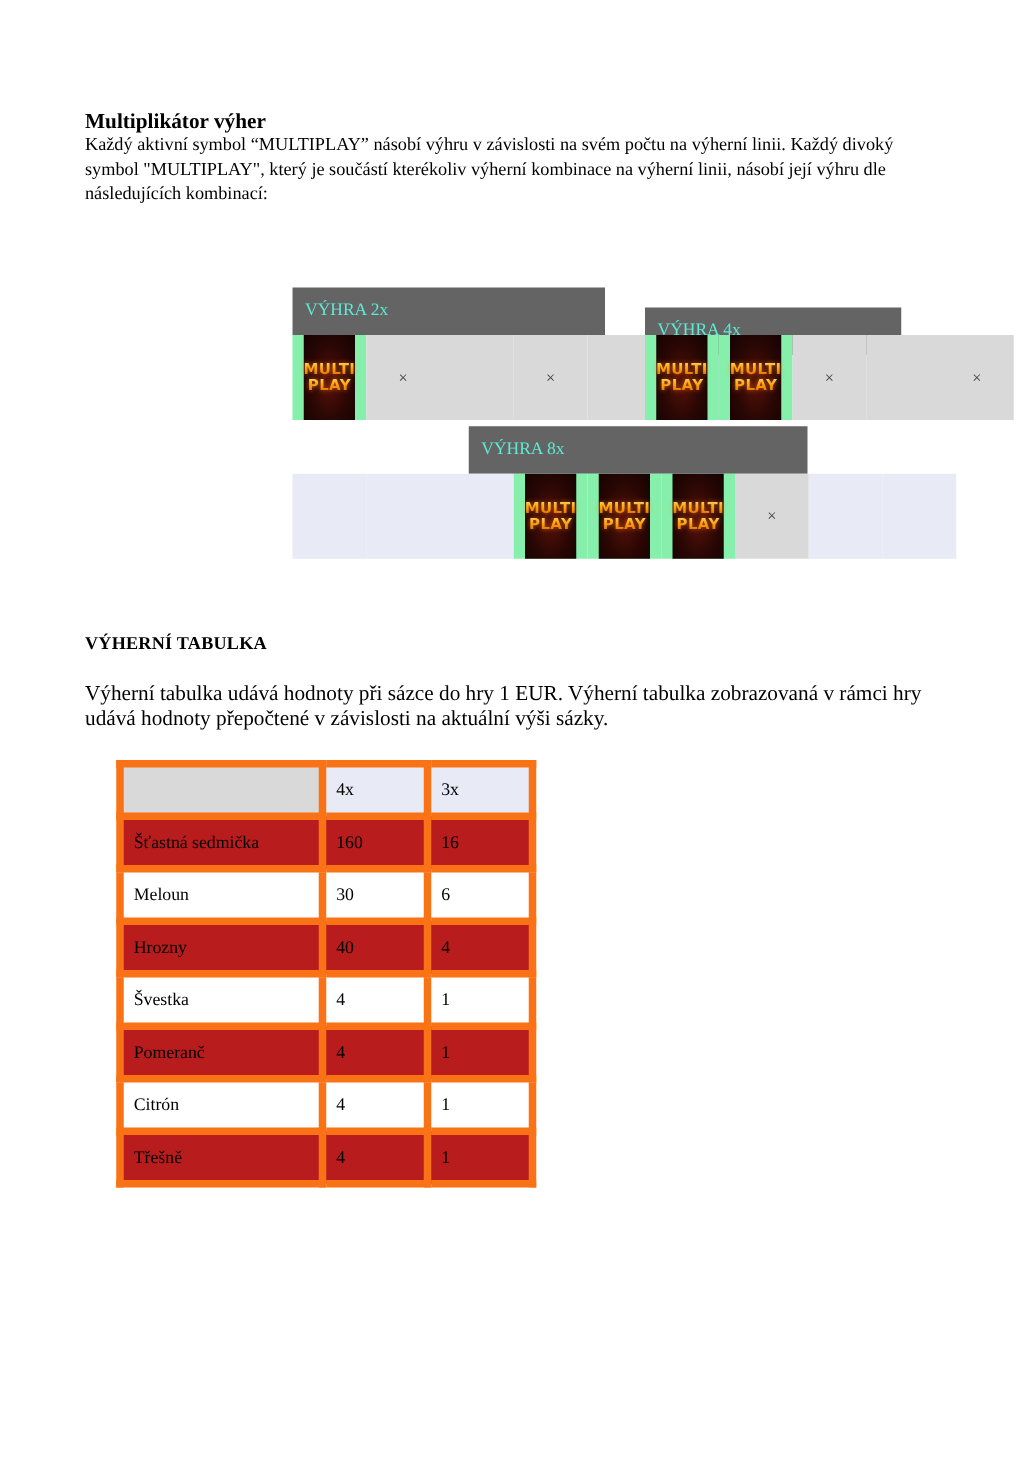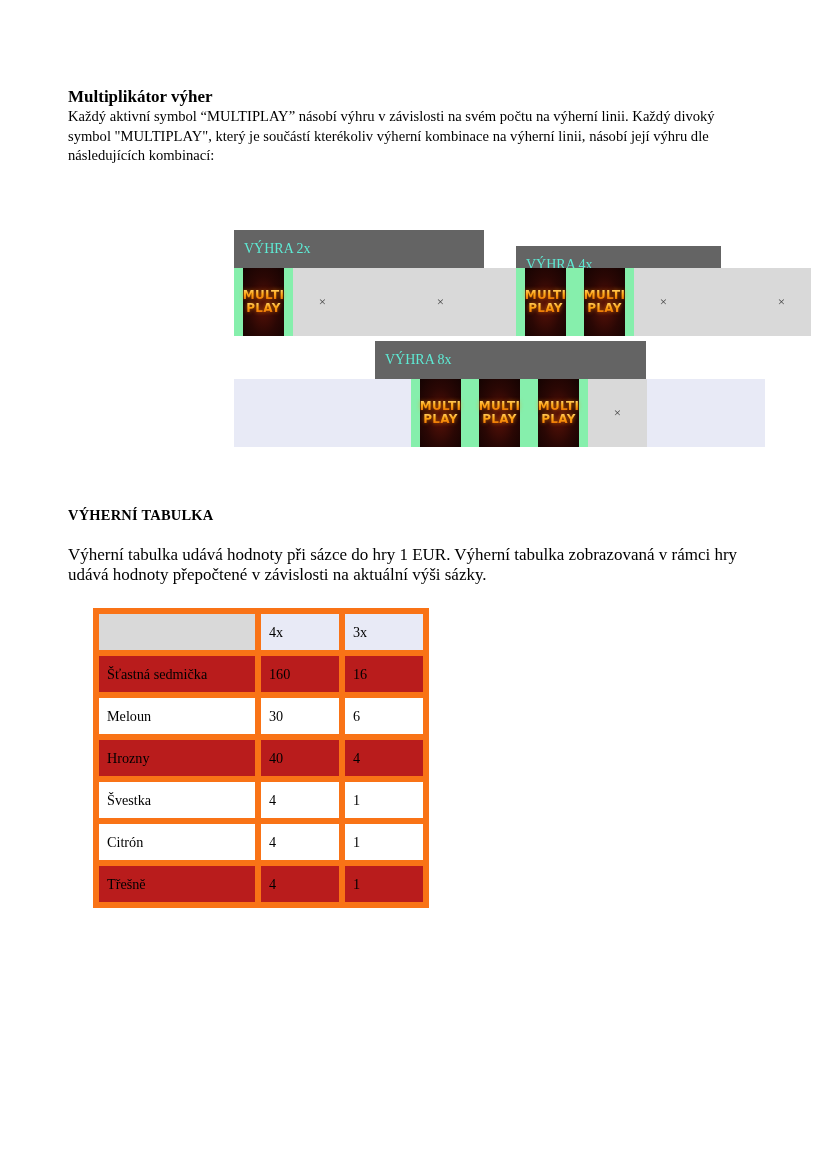--- a/index.html
+++ b/index.html
@@ -261,20 +261,25 @@
       <tr class="shaded">
         <td class="c-name">Hrozny</td>
         <td class="c-val">40</td>
         <td class="c-val">4</td>
       </tr>
       <tr>
         <td class="c-name">Švestka</td>
         <td class="c-val">4</td>
         <td class="c-val">1</td>
       </tr>
+      <tr class="shaded">
+        <td class="c-name">Pomeranč</td>
+        <td class="c-val">4</td>
+        <td class="c-val">1</td>
+      </tr>
       <tr>
         <td class="c-name">Citrón</td>
         <td class="c-val">4</td>
         <td class="c-val">1</td>
       </tr>
       <tr class="shaded">
         <td class="c-name">Třešně</td>
         <td class="c-val">4</td>
         <td class="c-val">1</td>
       </tr>

